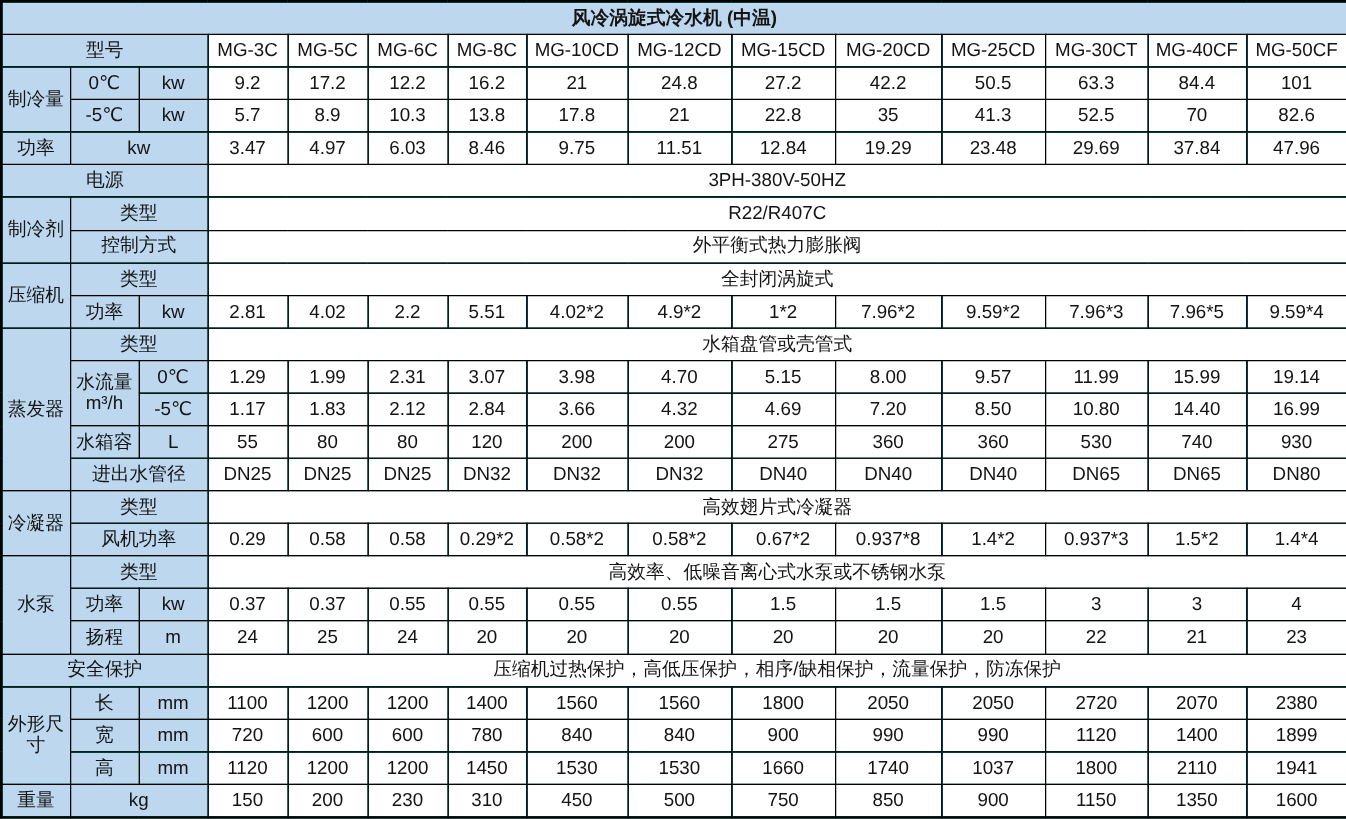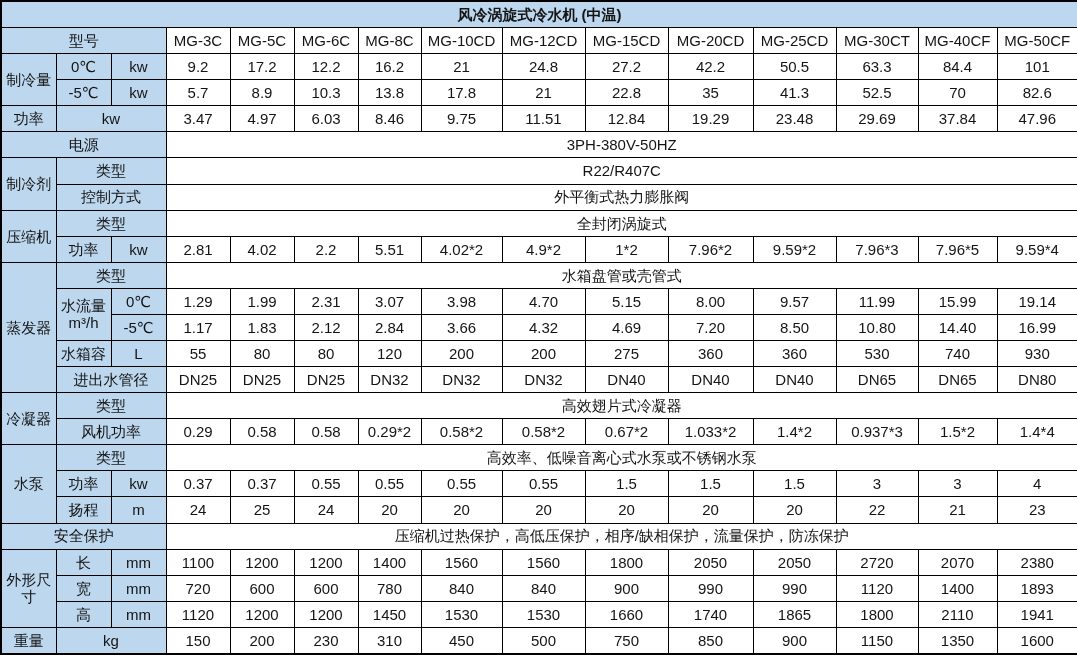--- a/index.html
+++ b/index.html
@@ -223,21 +223,21 @@
         </tr>
         <tr>
           <td colspan="2" class="h">风机功率</td>
           <td class="d">0.29</td>
           <td class="d">0.58</td>
           <td class="d">0.58</td>
           <td class="d">0.29*2</td>
           <td class="d">0.58*2</td>
           <td class="d">0.58*2</td>
           <td class="d">0.67*2</td>
-          <td class="d">1.033*2</td>
+          <td class="d">0.937*8</td>
           <td class="d">1.4*2</td>
           <td class="d">0.937*3</td>
           <td class="d">1.5*2</td>
           <td class="d">1.4*4</td>
         </tr>
         <tr>
           <td rowspan="3" class="h">水泵</td>
           <td colspan="2" class="h">类型</td>
           <td colspan="12" class="d">高效率、低噪音离心式水泵或不锈钢水泵</td>
         </tr>
@@ -301,34 +301,34 @@
           <td class="d">600</td>
           <td class="d">600</td>
           <td class="d">780</td>
           <td class="d">840</td>
           <td class="d">840</td>
           <td class="d">900</td>
           <td class="d">990</td>
           <td class="d">990</td>
           <td class="d">1120</td>
           <td class="d">1400</td>
-          <td class="d">1893</td>
+          <td class="d">1899</td>
         </tr>
         <tr>
           <td class="h">高</td>
           <td class="h">mm</td>
           <td class="d">1120</td>
           <td class="d">1200</td>
           <td class="d">1200</td>
           <td class="d">1450</td>
           <td class="d">1530</td>
           <td class="d">1530</td>
           <td class="d">1660</td>
           <td class="d">1740</td>
-          <td class="d">1865</td>
+          <td class="d">1037</td>
           <td class="d">1800</td>
           <td class="d">2110</td>
           <td class="d">1941</td>
         </tr>
         <tr>
           <td class="h">重量</td>
           <td colspan="2" class="h">kg</td>
           <td class="d">150</td>
           <td class="d">200</td>
           <td class="d">230</td>

